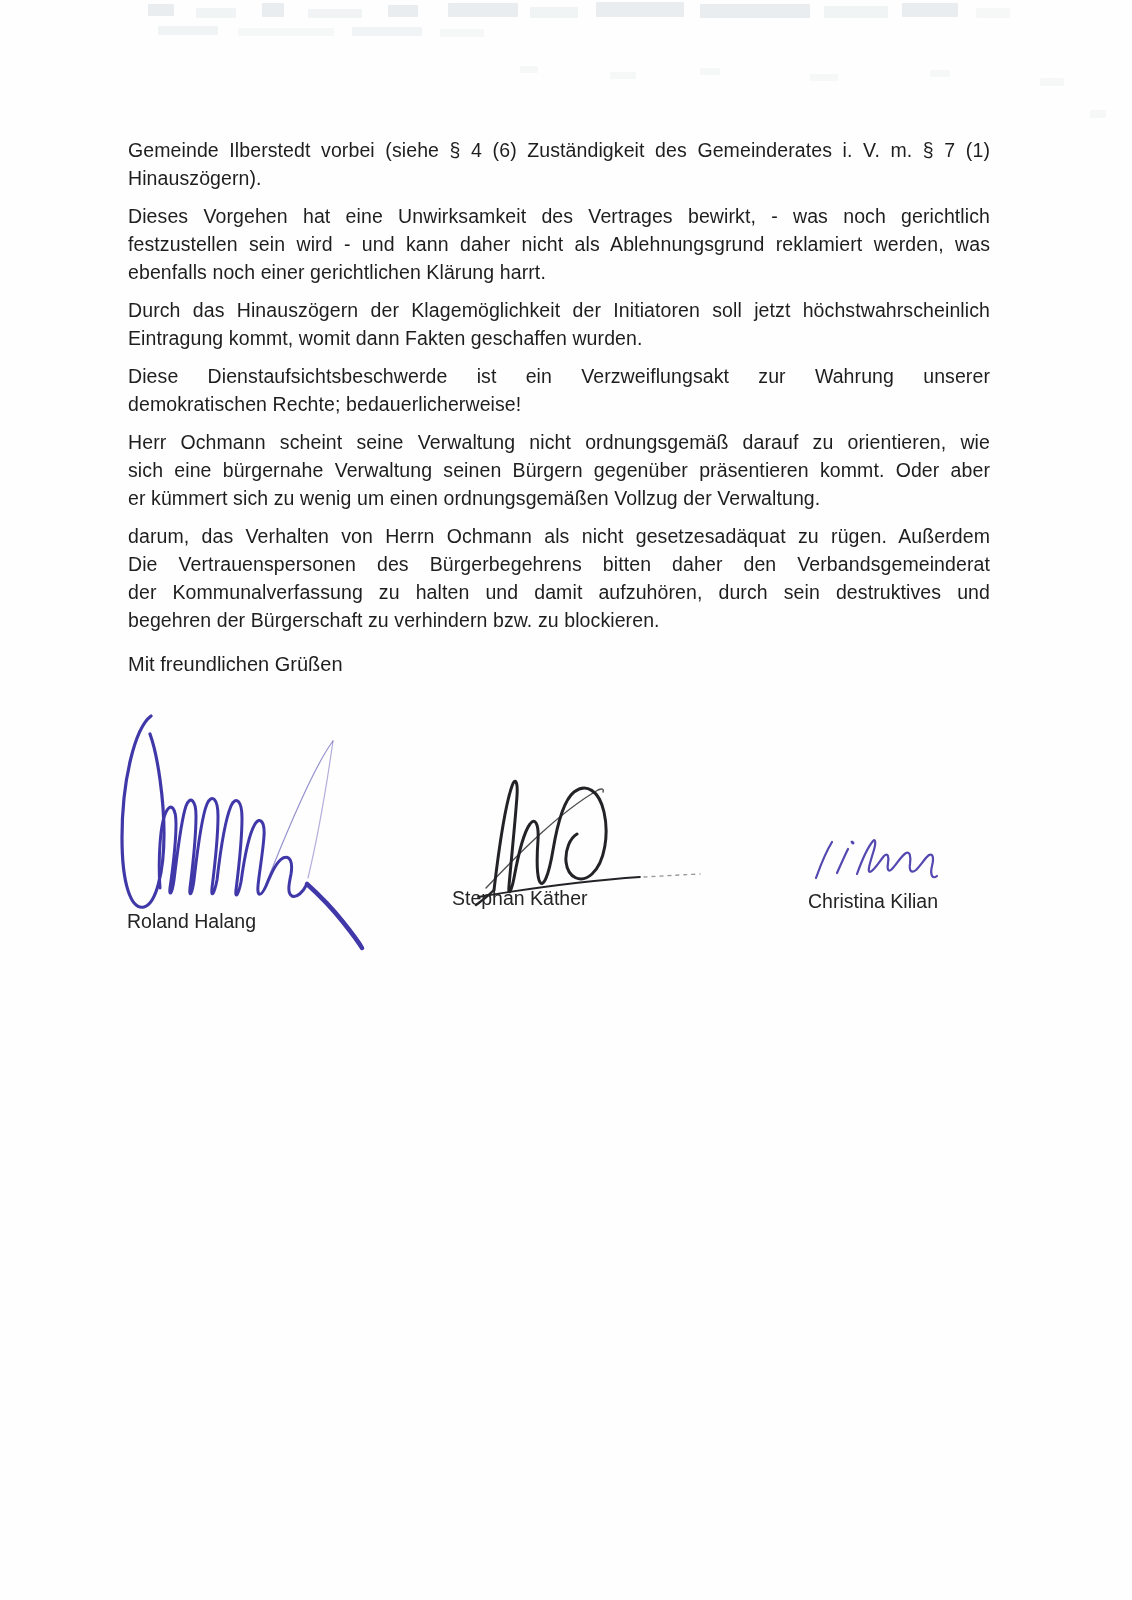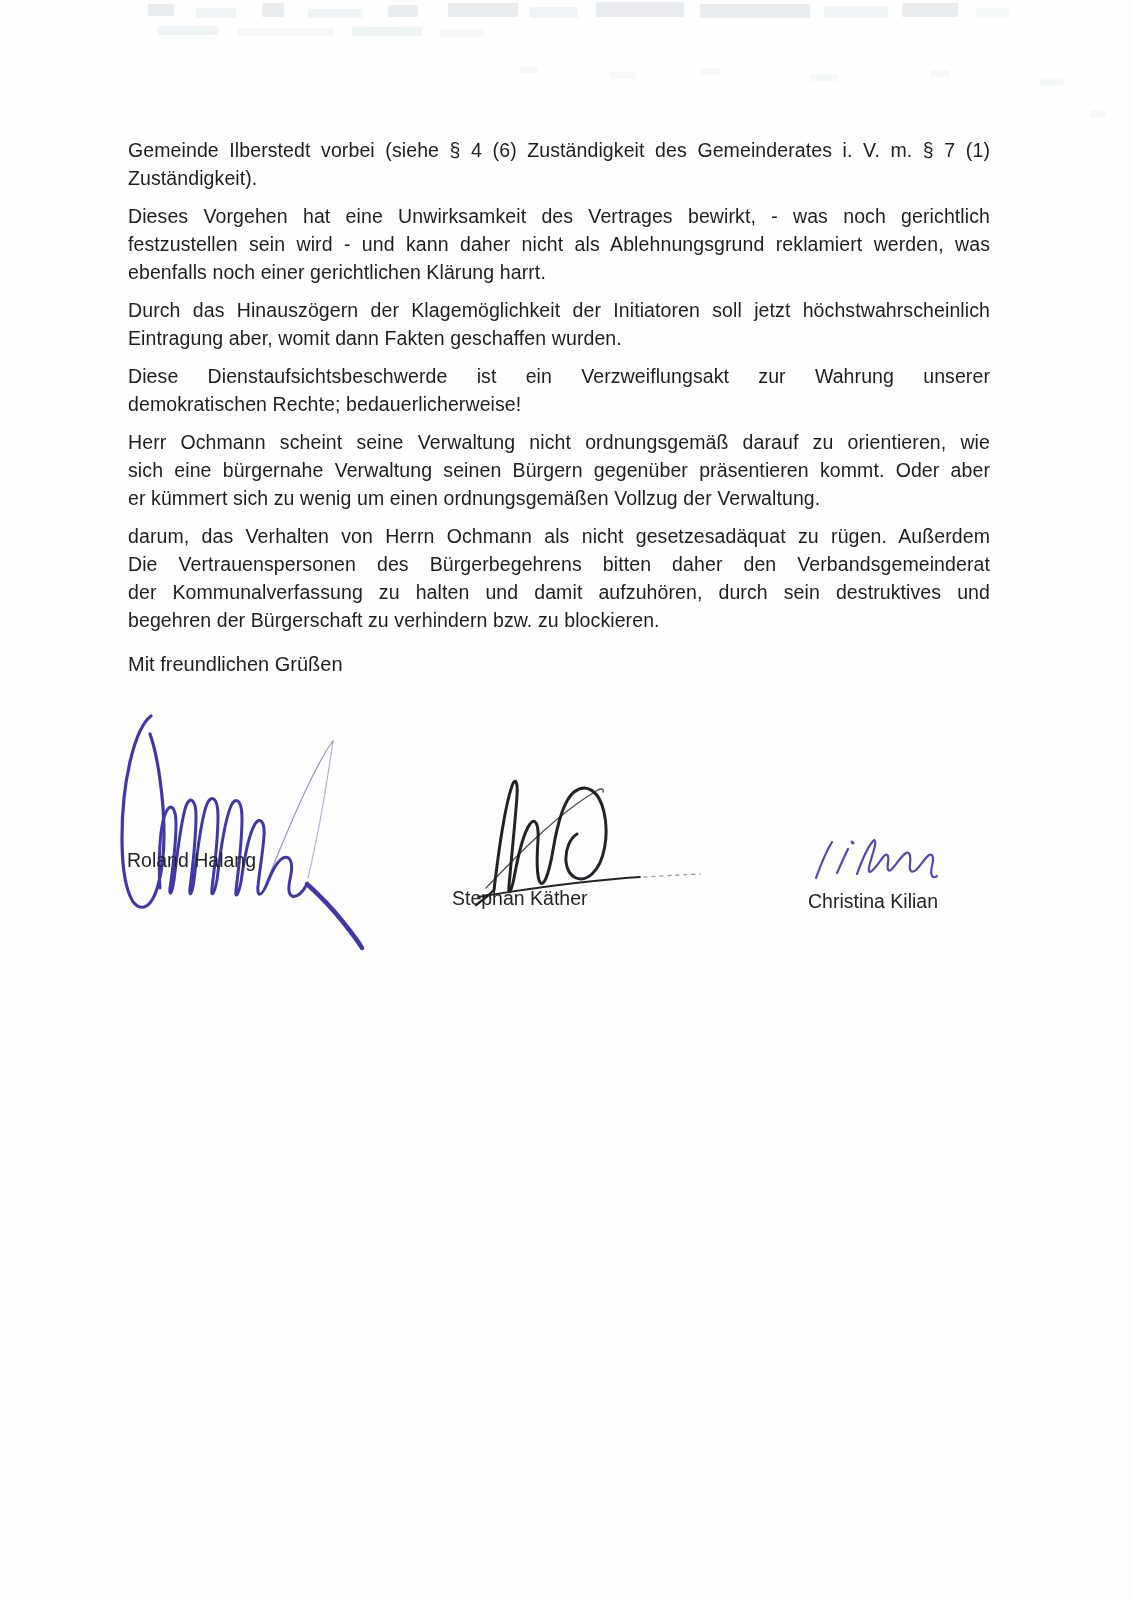--- a/index.html
+++ b/index.html
@@ -30,21 +30,21 @@
   .line.last{text-align-last:left;}
   .closing{
     margin-top:16px;
     font-size:20px;line-height:28px;
   }
   
   .sig-svg{position:absolute;left:0;top:0;width:1132px;height:1600px;pointer-events:none;}
   .sig-label{
     position:absolute;font-size:19.5px;line-height:24px;color:#242426;white-space:nowrap;
   }
-  .lbl-halang{left:127px;top:848px;}
+  .lbl-halang{left:127px;top:909px;}
   .lbl-kaether{left:452px;top:886px;}
   .lbl-kilian{left:808px;top:889px;}
 </style>
 </head>
 <body>
 
 <div class="page">
 
   <div class="noise">
     <span class="n1" style="left:148px;top:4px;width:26px;height:12px"></span>
@@ -69,30 +69,30 @@
     <span class="n3" style="left:810px;top:74px;width:28px;height:7px"></span>
     <span class="n3" style="left:930px;top:70px;width:20px;height:7px"></span>
     <span class="n3" style="left:1040px;top:78px;width:24px;height:8px"></span>
     <span class="n3" style="left:1090px;top:110px;width:16px;height:8px"></span>
   </div>
 
   <div class="content">
     <div id="letter-body">
         <div class="para">
           <div class="line">Gemeinde Ilberstedt vorbei (siehe § 4 (6) Zuständigkeit des Gemeinderates i. V. m. § 7 (1)</div>
-          <div class="line last">Zuständigkeit).</div>
+          <div class="line last">Hinauszögern).</div>
         </div>
         <div class="para">
           <div class="line">Dieses Vorgehen hat eine Unwirksamkeit des Vertrages bewirkt, - was noch gerichtlich</div>
           <div class="line">festzustellen sein wird - und kann daher nicht als Ablehnungsgrund reklamiert werden, was</div>
           <div class="line last">ebenfalls noch einer gerichtlichen Klärung harrt.</div>
         </div>
         <div class="para">
           <div class="line">Durch das Hinauszögern der Klagemöglichkeit der Initiatoren soll jetzt höchstwahrscheinlich</div>
-          <div class="line last">Eintragung aber, womit dann Fakten geschaffen wurden.</div>
+          <div class="line last">Eintragung kommt, womit dann Fakten geschaffen wurden.</div>
         </div>
         <div class="para">
           <div class="line">Diese Dienstaufsichtsbeschwerde ist ein Verzweiflungsakt zur Wahrung unserer</div>
           <div class="line last">demokratischen Rechte; bedauerlicherweise!</div>
         </div>
         <div class="para">
           <div class="line">Herr Ochmann scheint seine Verwaltung nicht ordnungsgemäß darauf zu orientieren, wie</div>
           <div class="line">sich eine bürgernahe Verwaltung seinen Bürgern gegenüber präsentieren kommt. Oder aber</div>
           <div class="line last">er kümmert sich zu wenig um einen ordnungsgemäßen Vollzug der Verwaltung.</div>
         </div>

